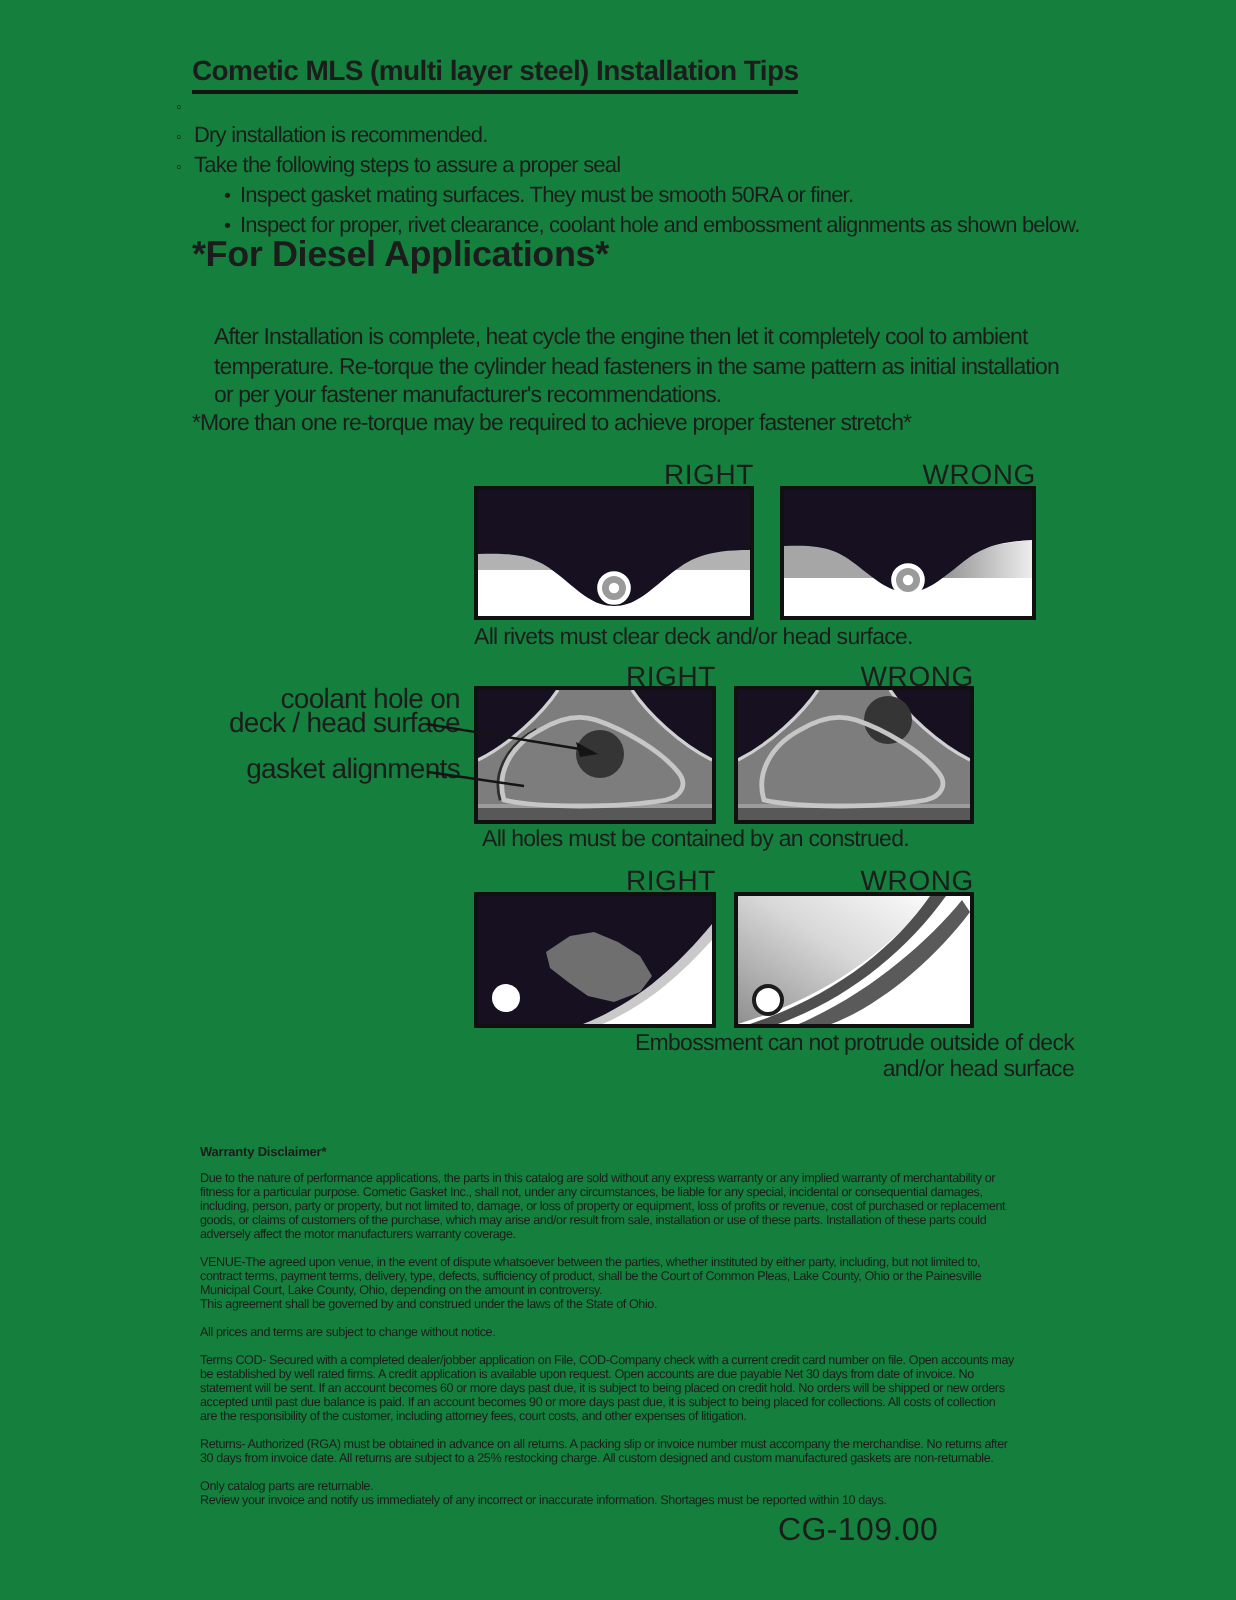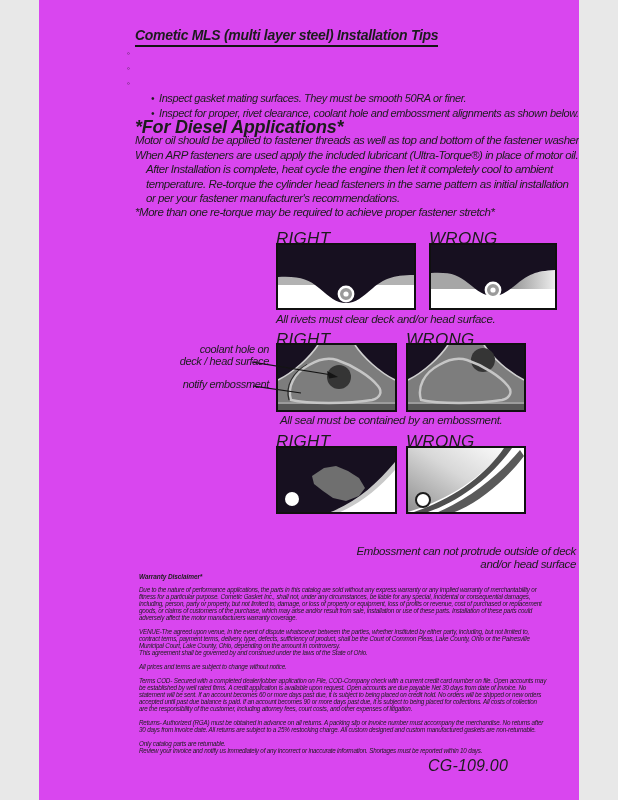--- a/index.html
+++ b/index.html
@@ -1,40 +1,40 @@
 <!DOCTYPE html>
 <html><head>
 <meta charset="utf-8">
 <style>
   html,body { margin:0; padding:0; background:#e8e8e8; }
   #page {
-    position:relative; width:540px; height:800px; margin:0 auto;
-    background:#d946ef; overflow:hidden;
-    font-family:"Liberation Sans", sans-serif; color:#1c1c1c;font-style:italic;
+    position:relative; width:618px; height:800px; margin:0 auto;
+    background:#15803d; overflow:hidden;
+    font-family:"Liberation Sans", sans-serif; color:#1c1c1c;
   }
   .abs { position:absolute; }
 
   .doc-title {
     font-size:14px; font-weight:bold; letter-spacing:-0.3px;
     border-bottom:2px solid #141414; padding-bottom:2px; white-space:nowrap;
   }
   .tips { font-size:11px; letter-spacing:-0.4px; line-height:15px; }
   .brow { display:flex; align-items:flex-start; }
   .bm   { width:9px; font-size:8px; line-height:15px; flex:0 0 auto; }
   .bm2  { width:8px; font-size:10px; line-height:15px; flex:0 0 auto; }
   .sub  { margin-left:24px; }
 
   .h-diesel { font-size:18px; font-weight:bold; letter-spacing:-0.2px; white-space:nowrap; }
   .para { font-size:11.5px; letter-spacing:-0.45px; line-height:14.5px; white-space:nowrap; }
   .note { font-size:11.5px; letter-spacing:-0.45px; white-space:nowrap;text-align:center; }
 
-  .rw-label { font-size:17px; letter-spacing:0.3px; text-align:left; }
+  .rw-label { font-size:14px; letter-spacing:0.3px; text-align:right; }
   .caption  { font-size:11.5px; letter-spacing:-0.35px; line-height:13px; white-space:nowrap;text-align:right; }
-  .caption-wrap { white-space:normal;margin-top:29px; }
-  .callout  { font-size:11px; letter-spacing:-0.35px; line-height:12px; text-align:right; }
+  .caption-wrap { white-space:normal; }
+  .callout  { font-size:14px; letter-spacing:-0.35px; line-height:12px; text-align:right; }
 
   .legal { font-size:6.3px; letter-spacing:-0.2px; line-height:7px; white-space:nowrap; }
   .legal p { margin:0 0 7px 0; }
   .legal-header { font-size:6.5px; font-weight:bold; letter-spacing:-0.1px; }
 
   .footer-code { font-size:16px; letter-spacing:0.2px; }
 
   svg { display:block; }
 </style>
 </head>
@@ -43,36 +43,37 @@
 <div id="page">
 
   <div class="abs doc-title" style="left:96px; top:27px;">Cometic MLS (multi layer steel) Installation Tips</div>
 
   <div class="abs tips" style="left:88px; top:46px;">
     <div class="brow">
       <span class="bm">◦</span>
     </div>
     <div class="brow">
       <span class="bm">◦</span>
+      <span>Dry installation is recommended.</span>
     </div>
     <div class="brow">
       <span class="bm">◦</span>
+      <span>Take the following steps to assure a proper seal</span>
     </div>
     <div class="brow sub">
       <span class="bm2">•</span>
       <span>Inspect gasket mating surfaces.  They must be smooth 50RA or finer.</span>
     </div>
     <div class="brow sub">
       <span class="bm2">•</span>
       <span>Inspect for proper, rivet clearance, coolant hole and embossment alignments as shown below.</span>
     </div>
   </div>
 
   <div class="abs h-diesel" style="left:96px; top:117px;">*For Diesel Applications*</div>
-  <div class="abs para" style="left:96px; top:133px;">Motor oil should be applied to fastener threads as well as top and bottom of the fastener washers.<br>When ARP fasteners are used apply the included lubricant (Ultra-Torque®) in place of motor oil.</div>
   <div class="abs para" style="left:107px; top:162px;">After Installation is complete, heat cycle the engine then let it completely cool to ambient<br>temperature. Re-torque the cylinder head fasteners in the same pattern as initial installation<br>or per your fastener manufacturer's recommendations.</div>
   <div class="abs note" style="left:96px; top:206px;">*More than one re-torque may be required to achieve proper fastener stretch*</div>
 
   <div class="abs rw-label" style="left:237px; top:229px; width:140px;">RIGHT</div>
   <div class="abs rw-label" style="left:390px; top:229px; width:128px;">WRONG</div>
 
   <div class="abs" style="left:237px; top:243px;">
     <svg width="140" height="67" viewBox="0 0 140 67">
       <rect x="0" y="0" width="140" height="67" fill="#ffffff"></rect>
       <polygon points="2,32 45,35 45,42 2,42" fill="#b2b2b2"></polygon>
@@ -99,21 +100,21 @@
       <circle cx="64" cy="47" r="2.6" fill="#ffffff"></circle>
       <rect x="1" y="1" width="126" height="65" fill="none" stroke="#101010" stroke-width="2"></rect>
     </svg>
   </div>
   <div class="abs caption" style="left:237px; top:313px;">All rivets must clear deck and/or head surface.</div>
 
   <div class="abs rw-label" style="left:237px; top:330px; width:121px;">RIGHT</div>
   <div class="abs rw-label" style="left:367px; top:330px; width:120px;">WRONG</div>
 
   <div class="abs callout" style="left:88px; top:343px; width:142px;">coolant hole on<br>deck / head surface</div>
-  <div class="abs callout" style="left:88px; top:378px; width:142px;">notify embossment</div>
+  <div class="abs callout" style="left:88px; top:378px; width:142px;">gasket alignments</div>
 
   <div class="abs" style="left:237px; top:343px;">
     <svg width="121" height="69" viewBox="0 0 121 69">
       <rect x="0" y="0" width="121" height="69" fill="#7d7d7d"></rect>
       <rect x="2" y="59" width="117" height="2" fill="#9c9c9c"></rect>
       <rect x="2" y="61" width="117" height="6" fill="#585858"></rect>
       <path d="M2,2 H42 C34,14 18,29 2,37 Z" fill="#171020"></path>
       <path d="M42,2 C34,14 18,29 2,37" stroke="#d0d0d0" stroke-width="1.6" fill="none"></path>
       <path d="M119,2 H79 C87,14 103,29 119,37 Z" fill="#171020"></path>
       <path d="M79,2 C87,14 103,29 119,37" stroke="#d0d0d0" stroke-width="1.6" fill="none"></path>
@@ -130,21 +131,21 @@
       <rect x="2" y="61" width="116" height="6" fill="#585858"></rect>
       <path d="M2,2 H42 C34,14 18,29 2,37 Z" fill="#171020"></path>
       <path d="M42,2 C34,14 18,29 2,37" stroke="#d0d0d0" stroke-width="1.6" fill="none"></path>
       <path d="M118,2 H78 C86,14 102,29 118,37 Z" fill="#171020"></path>
       <path d="M78,2 C86,14 102,29 118,37" stroke="#d0d0d0" stroke-width="1.6" fill="none"></path>
       <circle cx="77" cy="17" r="12" fill="#353535"></circle>
       <path d="M15,57 C11,44 18,30 33,22 C43,16 52,14 61,17 C76,22 94,33 102,43 C107,49 104,55 96,57 C72,61 32,61 15,57 Z" stroke="#c6c6c6" stroke-width="2.4" fill="none"></path>
       <rect x="1" y="1" width="118" height="67" fill="none" stroke="#101010" stroke-width="2"></rect>
     </svg>
   </div>
-  <div class="abs caption" style="left:241px; top:414px;">All seal must be contained by an embossment.</div>
+  <div class="abs caption" style="left:241px; top:414px;">All holes must be contained by an construed.</div>
 
   <div class="abs rw-label" style="left:237px; top:432px; width:121px;">RIGHT</div>
   <div class="abs rw-label" style="left:367px; top:432px; width:120px;">WRONG</div>
 
   <div class="abs" style="left:237px; top:446px;">
     <svg width="121" height="68" viewBox="0 0 121 68">
       <rect x="0" y="0" width="121" height="68" fill="#171020"></rect>
       <path d="M119,16 C100,39 79,57 52,67 L66,67 C88,57 106,41 119,26 Z" fill="#c9c9c9"></path>
       <path d="M119,24 C102,43 84,58 62,67 L119,67 Z" fill="#ffffff"></path>
       <path d="M36,30 L48,22 L60,20 L72,25 L83,32 L89,42 L83,50 L70,55 L57,52 L47,45 L38,38 Z" fill="#6f6f6f"></path>

